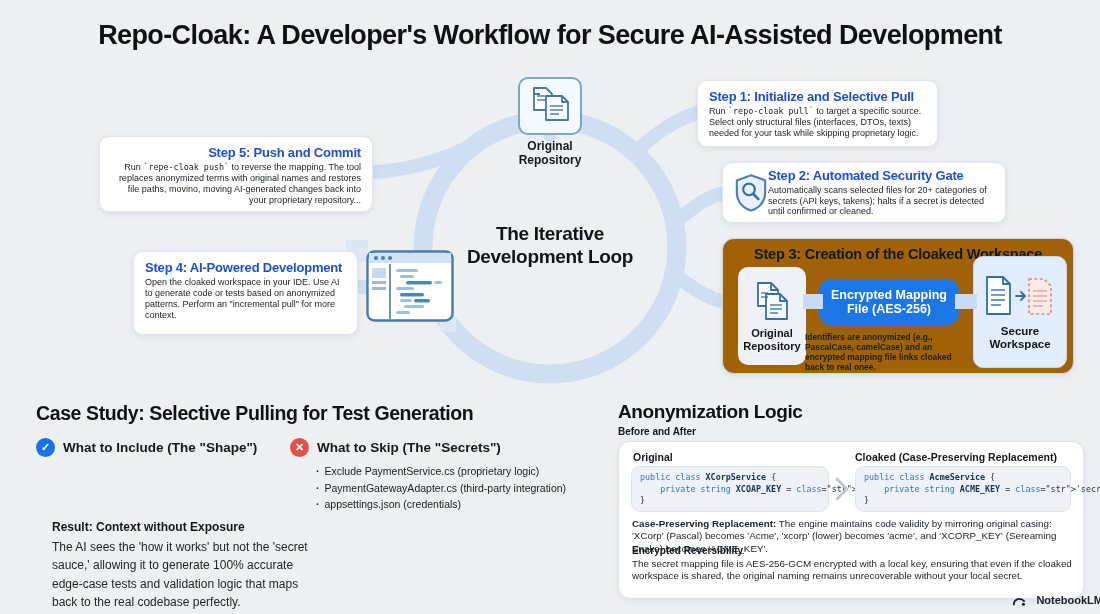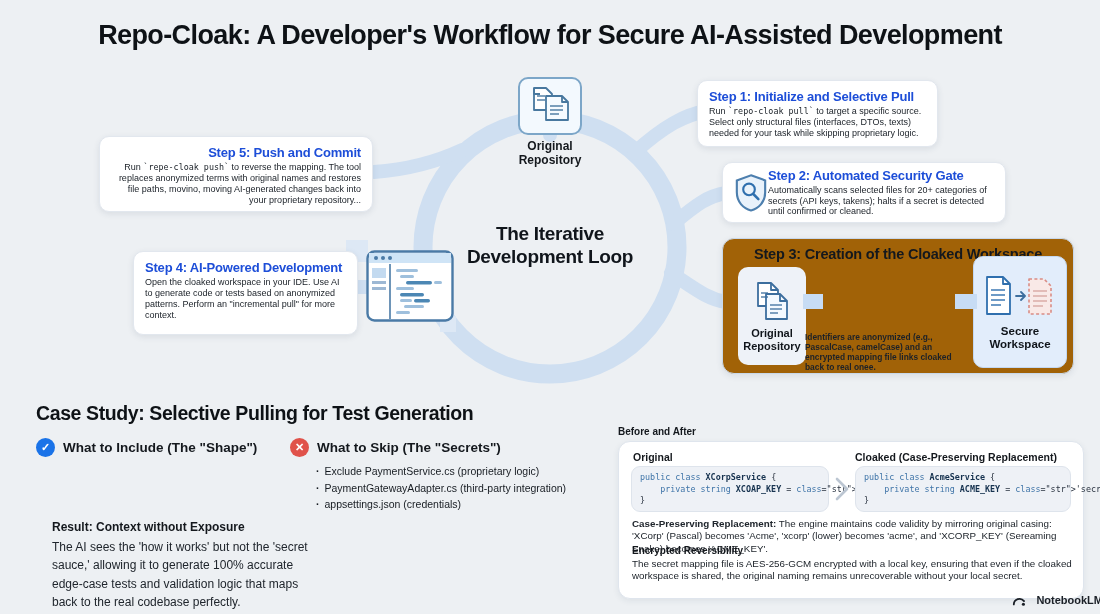--- a/index.html
+++ b/index.html
@@ -209,20 +209,21 @@
               <line x1="9" y1="17" x2="16" y2="17"></line>
             <line x1="18" y1="25" x2="30" y2="25"></line>
               <line x1="18" y1="29" x2="30" y2="29"></line>
               <line x1="18" y1="33" x2="26" y2="33"></line>
           </g>
         </svg>
       </span>
       <span class="tlabel">Original Repository</span>
     </div>
 
+    <div class="abs" id="s3-pill">Encrypted Mapping File (AES-256)</div>
     <div class="abs" id="s3-caption">Identifiers are anonymized (e.g., PascalCase, camelCase) and an encrypted mapping file links cloaked back to real onee.</div>
 
     <div class="tile abs" id="s3-right">
       <span>
         <svg width="74" height="46" viewBox="0 0 74 46">
           <g stroke="#2f6fae" stroke-width="1.8" stroke-linejoin="round">
             <path d="M4 3 h16 l7 7 v30 h-23 z" fill="#ffffff"></path>
             <path d="M20 3 v7 h7" fill="none"></path>
           </g>
           <g stroke="#2f6fae" stroke-width="1.4">
@@ -276,20 +277,21 @@
       <li>PaymentGatewayAdapter.cs (third-party integration)</li>
       <li>appsettings.json (credentials)</li>
     </ul>
   </div>
 
   <div class="abs" id="cs-result">
     <b>Result: Context without Exposure</b>
     <span>The AI sees the 'how it works' but not the 'secret sauce,' allowing it to generate 100% accurate edge-case tests and validation logic that maps back to the real codebase perfectly.</span>
   </div>
 
+  <div class="abs section-title" id="an-title">Anonymization Logic</div>
   <div class="abs" id="an-sub">Before and After</div>
 
   <div class="abs" id="an-panel">
     <div class="code-label" id="lab-orig">Original</div>
     <div class="code-label" id="lab-cloak">Cloaked (Case-Preserving Replacement)</div>
 
     <div class="codebox abs" id="code-orig"><span class="kw">public</span> <span class="kw">class</span> <span class="id">XCorpService</span> {
     <span class="kw">private</span> <span class="kw">string</span> <span class="id">XCOAP_KEY</span> = <span <span="" class="kw">class</span>="str"&gt;'secret';
 }</div>
 

